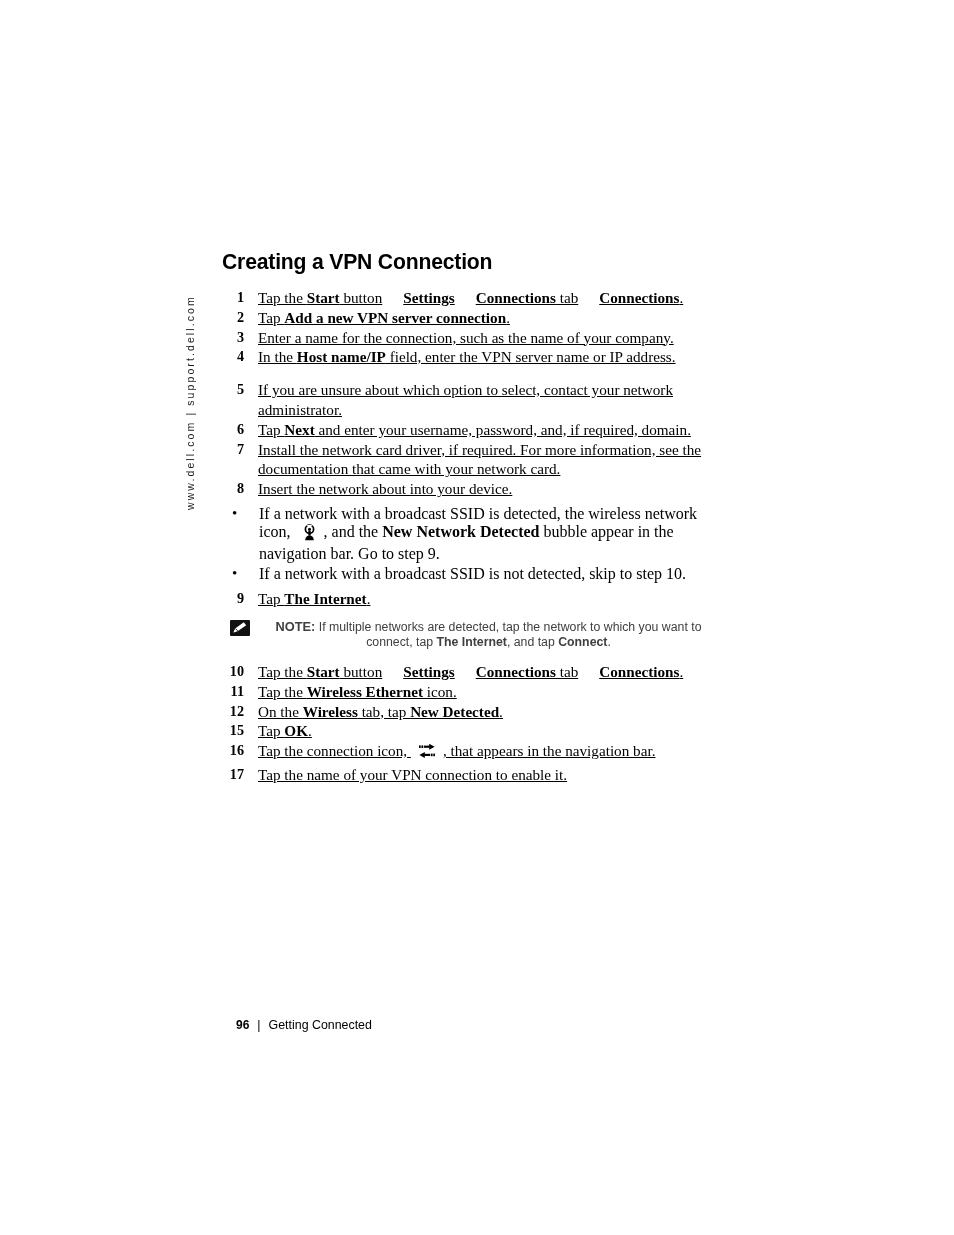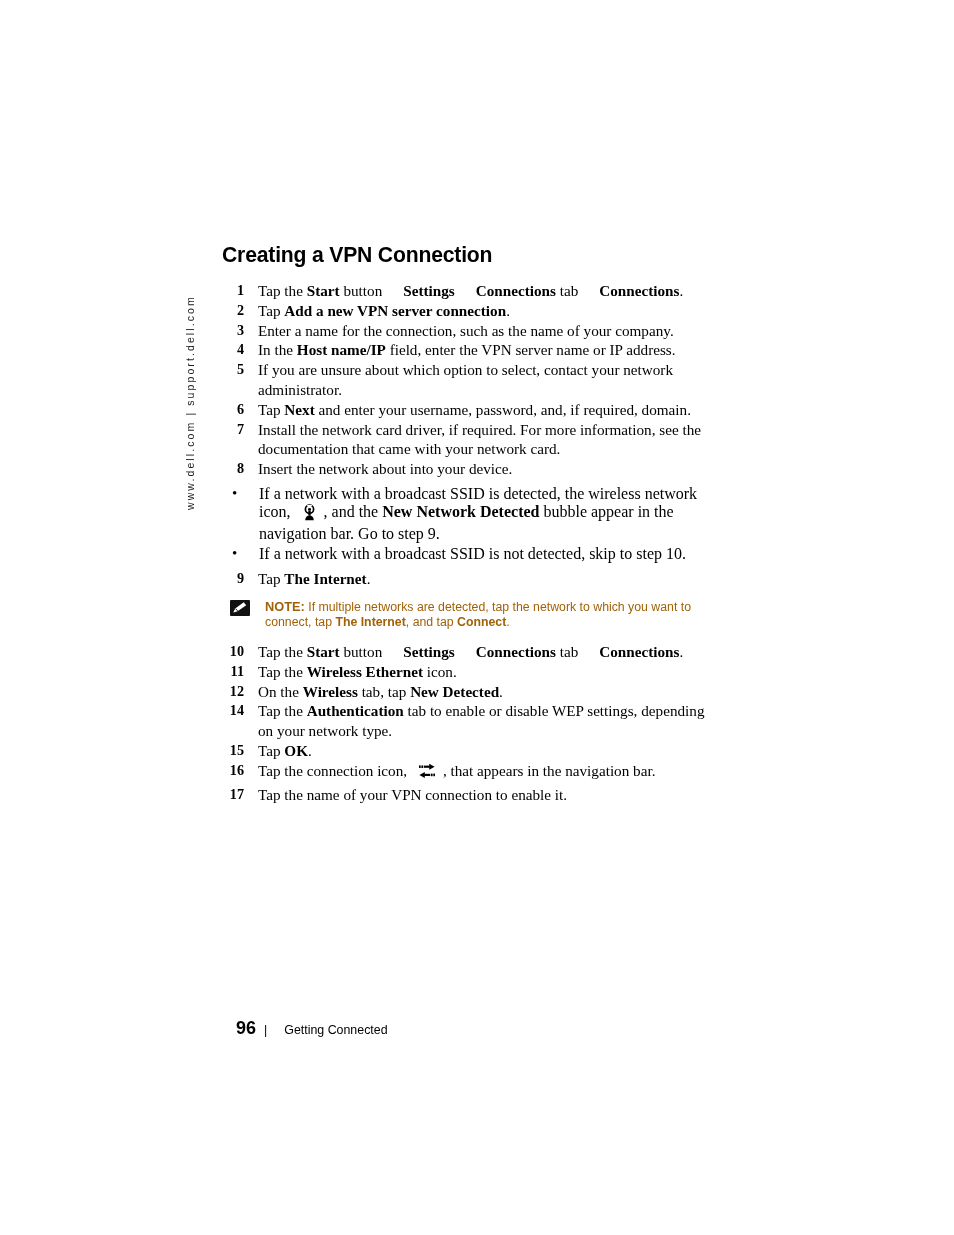--- a/index.html
+++ b/index.html
@@ -35,21 +35,21 @@
     font-size: 10.5px;
     letter-spacing: 2.1px;
     color: #1a1a1a;
     margin-left: -5px;
   }
 
   
   #page-col {
     position: absolute;
     left: 222px;
-    top: 242px;
+    top: 249px;
     width: 490px;
   }
 
   h1#page-title {
     font-family: "Liberation Sans", sans-serif;
     font-weight: bold;
     font-size: 22.5px;
     letter-spacing: -0.2px;
     margin: 0 0 13px 0;
     color: #000;
@@ -73,22 +73,22 @@
   ol.steps > li > .num {
     position: absolute;
     left: 0;
     top: 0;
     width: 22px;
     text-align: right;
     font-weight: bold;
     font-size: 14.2px;
   }
   .step-body { display: block; }
-  .step-para { display: block; }
-  .step-para.spaced { }
+  .step-para { display: block; text-decoration: underline; }
+  .step-para.spaced { margin-top: 13px; }
 
   b, strong { font-weight: bold; }
 
   
   .arrowgap { display: inline-block; width: 21px; }
 
   
   ul.bullets {
     list-style: none;
     margin: 6px 0 6px 0;
@@ -115,21 +115,22 @@
   }
 
   
   .note {
     position: relative;
     margin: 10px 0 11px 0;
     padding-left: 43px;
     font-family: "Liberation Sans", sans-serif;
     font-size: 12.3px;
     line-height: 15.6px;
-    color: #a16207;
+    color: #404040;
+    text-align: center;
   }
   .note .note-icon {
     position: absolute;
     left: 8px;
     top: 1px;
     width: 20px;
     height: 16px;
     background: #111;
     border-radius: 1px;
     overflow: hidden;
@@ -141,23 +142,23 @@
   
   #footer {
     position: absolute;
     left: 236px;
     top: 1018px;
     font-family: "Liberation Sans", sans-serif;
     font-size: 12.4px;
     color: #000;
     white-space: nowrap;
   }
-  #footer .pagenum { font-weight: bold; font-size: 18px; text-align: right; }
+  #footer .pagenum { font-weight: bold; font-size: 12px; text-align: right; }
   #footer .bar { margin: 0 8px; color: #000; }
-  #footer .chap { font-size: 12.4px; margin-left: 9px; }
+  #footer .chap { font-size: 12.4px; }
 </style>
 </head>
 <body>
 
 <div id="side-rule">
   <span class="vtext">www.dell.com | support.dell.com</span>
 </div>
 
 <div id="page-col">
 
@@ -258,26 +259,20 @@
           <span class="step-para"><span>Tap the </span><b>Wireless Ethernet</b><span> icon.</span></span>
         </span>
       </li>
       <li>
         <span class="num">12</span>
         <span class="step-body">
           <span class="step-para"><span>On the </span><b>Wireless</b><span> tab, tap </span><b>New Detected</b><span>.</span></span>
         </span>
       </li>
       <li>
-        <span class="num">14</span>
-        <span class="step-body">
-          <span class="step-para"><span>Tap the </span><b>Authentication</b><span> tab to enable or disable WEP settings, depending on your network type.</span></span>
-        </span>
-      </li>
-      <li>
         <span class="num">15</span>
         <span class="step-body">
           <span class="step-para"><span>Tap </span><b>OK</b><span>.</span></span>
         </span>
       </li>
       <li>
         <span class="num">16</span>
         <span class="step-body">
           <span class="step-para"><span>Tap the connection icon, </span><span class="inline-icon"><svg width="18" height="17" viewBox="0 0 18 17">
                 <rect x="1.0" y="2.4" width="1.7" height="2.6" fill="#000"></rect>

